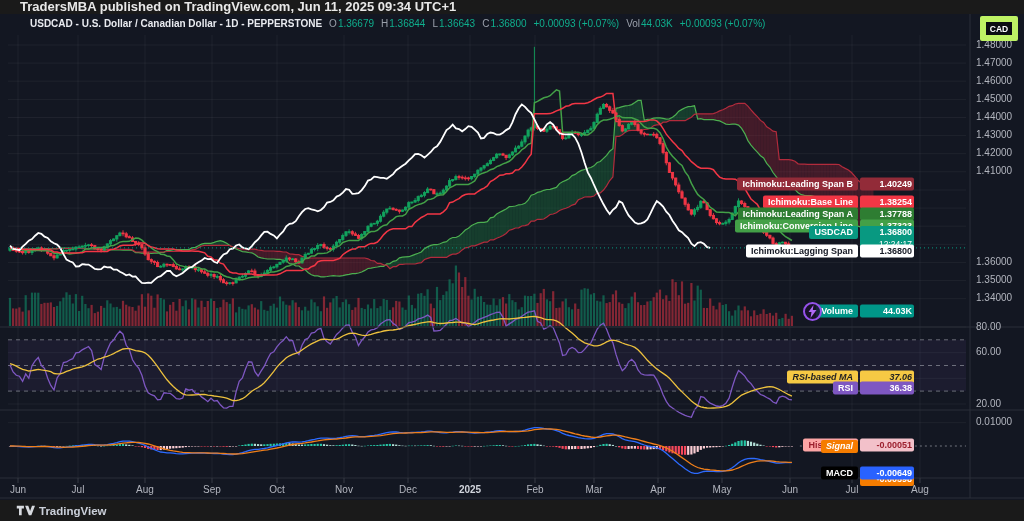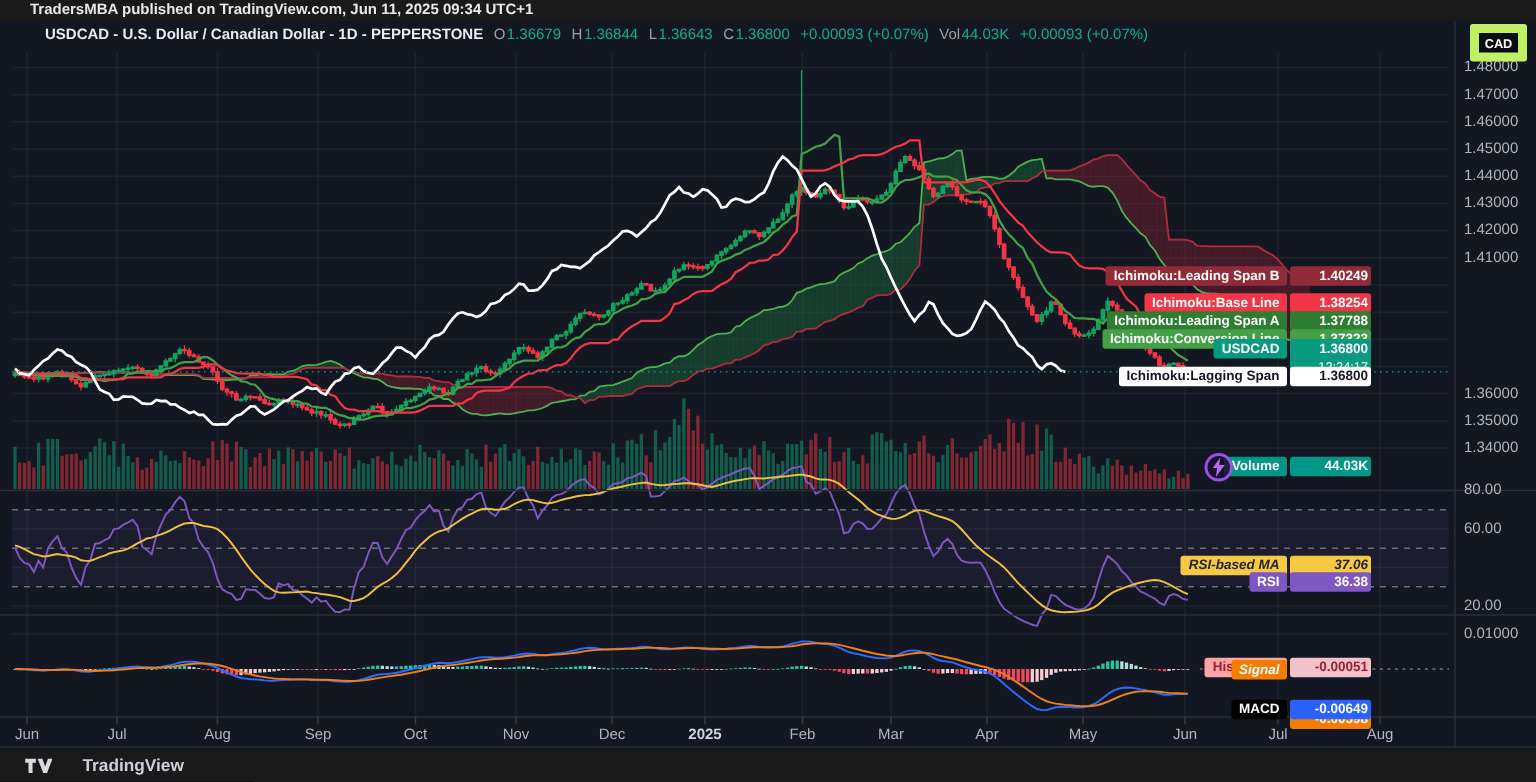--- a/index.html
+++ b/index.html
@@ -1,21 +1,21 @@
 <!DOCTYPE html>
 <html><head>
 <meta charset="utf-8">
 <style>
   html,body{margin:0;padding:0;background:#0b0d12;}
   #frame{position:relative;width:1024px;height:521px;overflow:hidden;background:#131722;
     font-family:"Liberation Sans","DejaVu Sans",sans-serif;}
   #topbar{position:absolute;left:0;top:0;width:1024px;height:14px;background:#1a1a1a;z-index:5;
-    color:#e8e8e8;font-size:10px;font-weight:700;line-height:14px;padding-left:20px;box-sizing:border-box;}
+    color:#e8e8e8;font-size:13px;font-weight:700;line-height:14px;padding-left:20px;box-sizing:border-box;}
   #footer{position:absolute;left:0;top:500px;width:1024px;height:21px;background:#1a1a1a;z-index:5;
-    display:flex;align-items:center;gap:20px;padding-left:16px;box-sizing:border-box;}
+    display:flex;align-items:center;gap:4px;padding-left:16px;box-sizing:border-box;}
   #footer .brand{color:#cbd0da;font-size:11.5px;font-weight:700;}
   #plot{position:absolute;left:0;top:0;z-index:1;}
   #symbolbar{position:absolute;left:30px;top:16px;height:14px;z-index:4;display:flex;align-items:center;
     gap:7px;font-size:10px;color:#e4e6eb;white-space:nowrap;}
   #symbolbar .title{font-weight:600;color:#e9ebf0;}
   #symbolbar .flab{color:#9aa0ab;margin-right:1px;}
   #symbolbar .fval,#symbolbar .chg,#symbolbar .vval{color:#0fae8d;}
   #symbolbar .fld{display:inline-flex;}
   #cadbtn{position:absolute;left:980px;top:16px;width:26px;height:13px;z-index:4;background:#0b0d12;
     border:6px solid #bef264;border-radius:2px;color:#fff;font-size:8.5px;font-weight:700;

